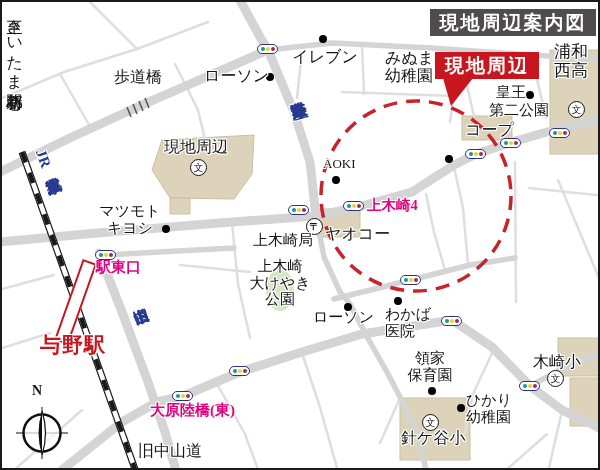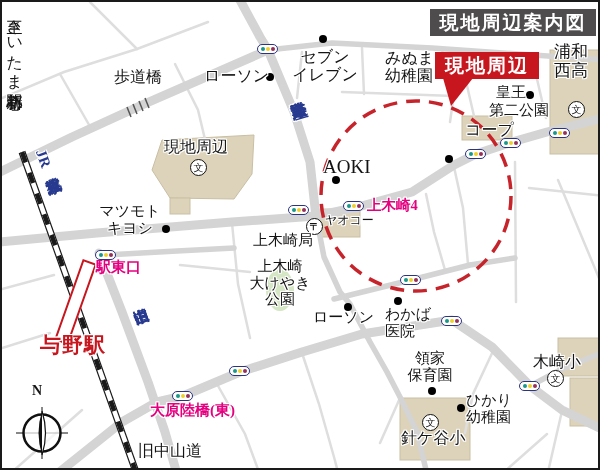--- a/index.html
+++ b/index.html
@@ -234,47 +234,46 @@
       <span>文</span>
     </div>
   <div class="post" style="left:304px;top:216px">
       <span>〒</span>
     </div>
 
   <div class="lbl vert" style="left:4px;top:6px;font-size:16px">至さいたま新都心駅</div>
   <div class="lbl" style="left:112px;top:66px;font-size:16px">歩道橋</div>
   <div class="lbl" style="left:202px;top:65px;font-size:16px">ローソン</div>
   <div class="lbl c" style="left:286px;top:46px;width:74px;font-size:16px">
-    <div>セブン</div>
     <div>イレブン</div>
   </div>
   <div class="lbl" style="left:383px;top:47px;font-size:16px">
     <div>みぬま</div>
     <div>幼稚園</div>
   </div>
   <div class="lbl" style="left:162px;top:136px;font-size:16px">現地周辺</div>
   <div class="lbl c" style="left:96px;top:201px;width:64px">
     <div>マツモト</div>
     <div>キヨシ</div>
   </div>
-  <div class="lbl" style="left:321px;top:155px;font-size:19px">AOKI</div>
+  <div class="lbl" style="left:321px;top:155px;font-size:13px">AOKI</div>
   <div class="lbl" style="left:463px;top:119px;font-size:16px">コープ</div>
   <div class="lbl" style="left:494px;top:82px">皇王</div>
   <div class="lbl" style="left:487px;top:100px">第二公園</div>
   <div class="lbl c" style="left:549px;top:41px;width:40px;font-size:17px">
     <div>浦和</div>
     <div>西高</div>
   </div>
   <div class="lbl vert blue" style="left:30px;top:148px;transform:rotate(-20deg);transform-origin:50% 0">JR京浜東北線</div>
   <div class="lbl red-big" style="left:38px;top:292px">与野駅</div>
   <div class="lbl pink" style="left:94px;top:257px">駅東口</div>
   <div class="lbl vert blue" style="left:124px;top:296px;transform:rotate(-20deg);transform-origin:50% 0">旧中山道</div>
   <div class="lbl vert blue" style="left:282px;top:88px;font-size:16px;transform:rotate(-17deg);transform-origin:50% 0">産業道路</div>
   <div class="lbl pink" style="left:365px;top:196px;font-size:14.5px">上木崎4</div>
-  <div class="lbl" style="left:323px;top:212px;font-size:12px">ヤオコー</div>
+  <div class="lbl" style="left:323px;top:223px;font-size:16px">ヤオコー</div>
   <div class="lbl" style="left:251px;top:230px">上木崎局</div>
   <div class="lbl c" style="left:245px;top:256px;width:66px">
     <div>上木崎</div>
     <div>大けやき</div>
     <div>公園</div>
   </div>
   <div class="lbl" style="left:311px;top:307px">ローソン</div>
   <div class="lbl" style="left:383px;top:304px">
     <div>わかば</div>
     <div>医院</div>

